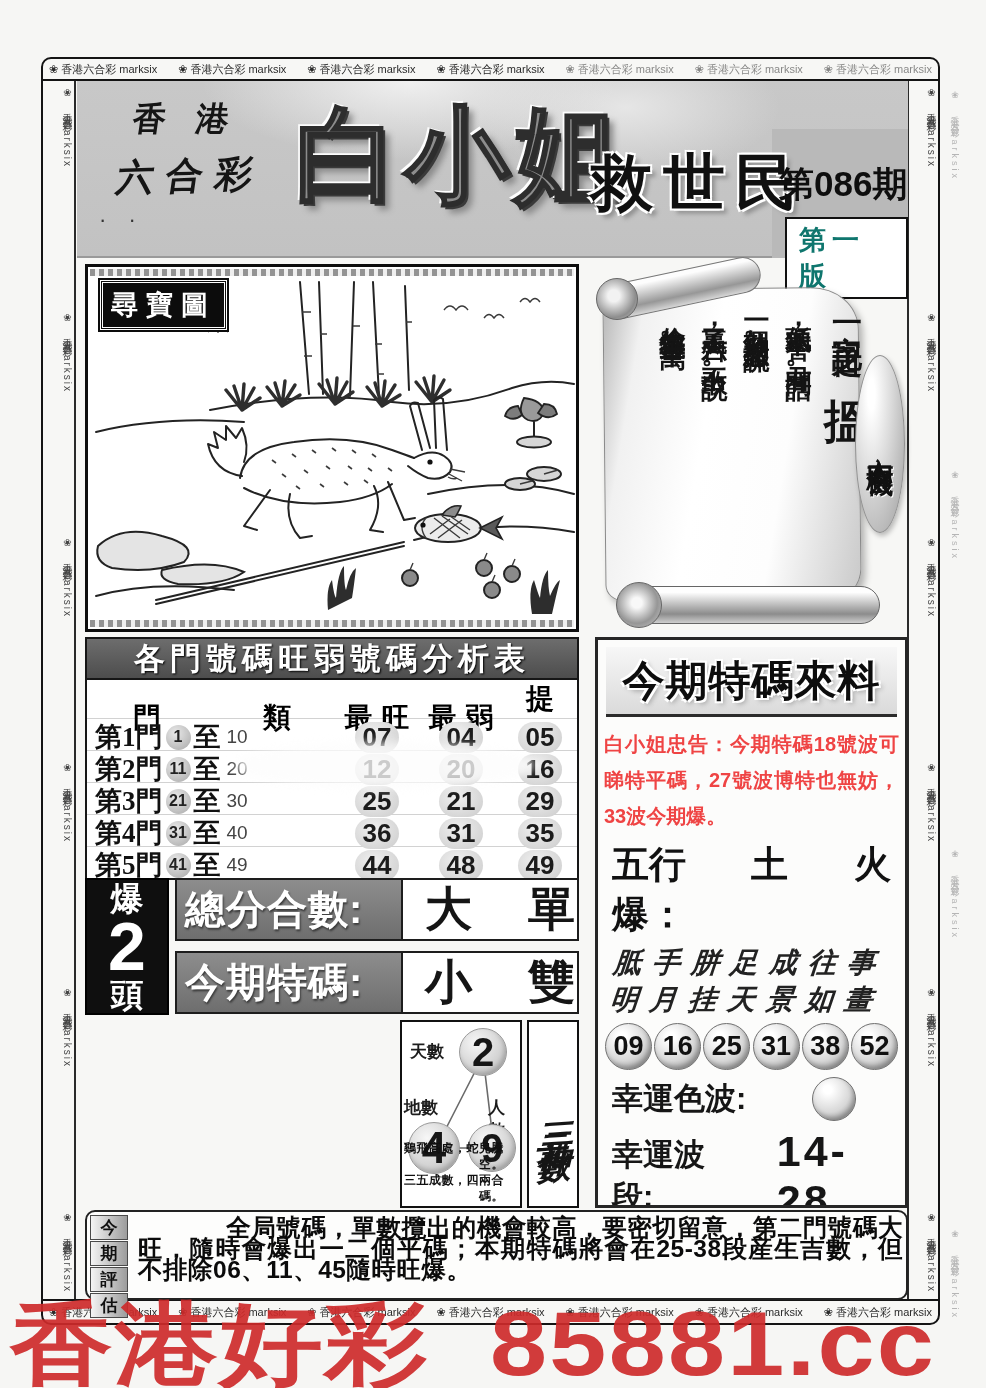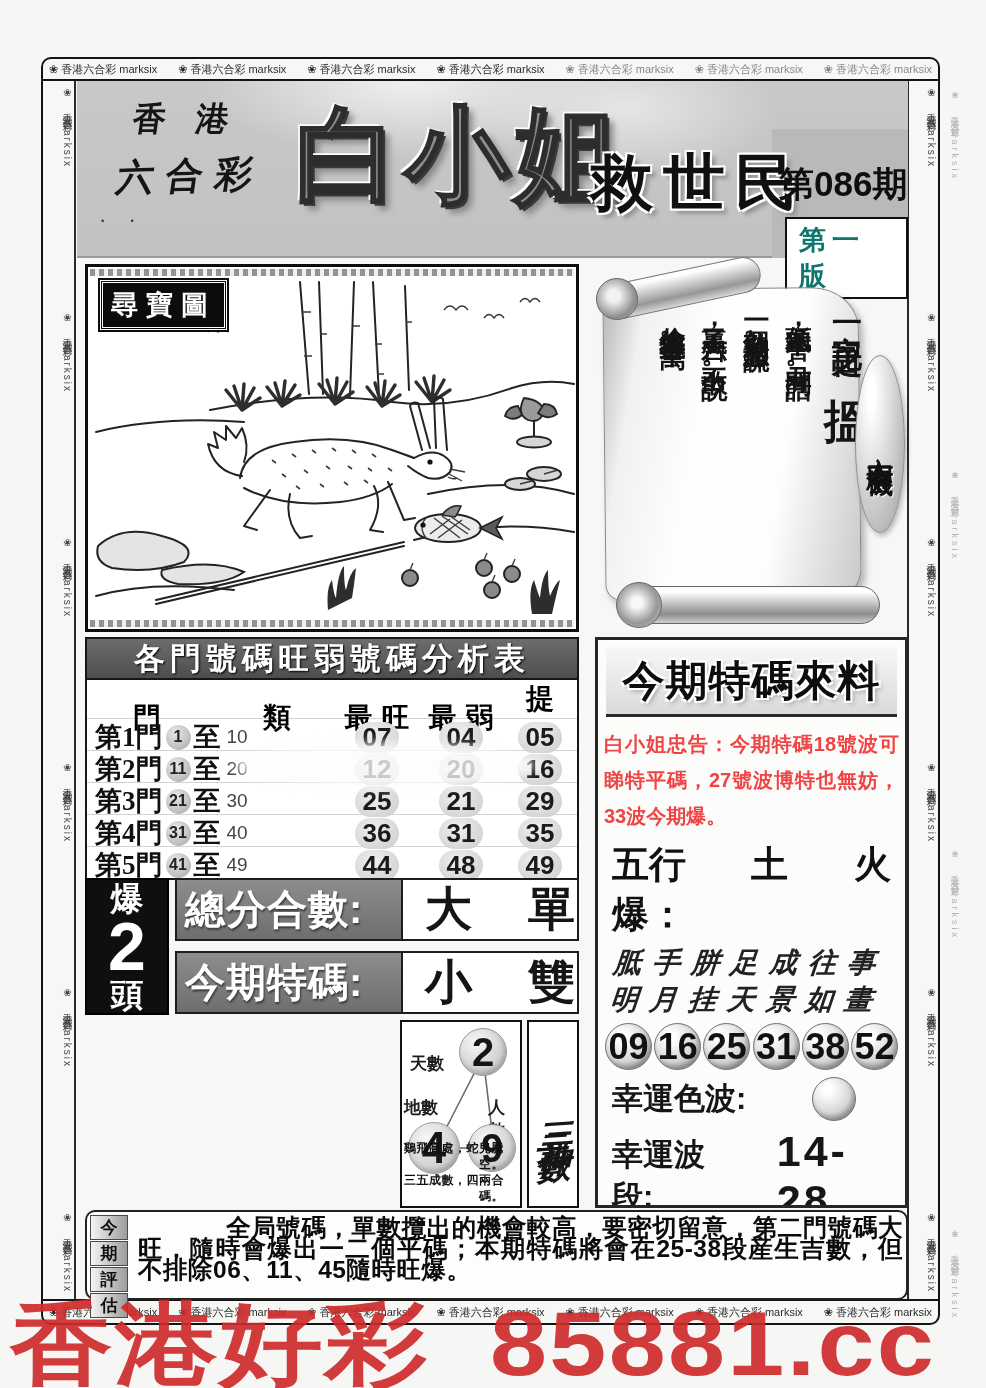--- a/index.html
+++ b/index.html
@@ -124,21 +124,21 @@
   .tri-box{ position:absolute; left:400px; top:1020px; width:122px; height:188px; border:2.5px solid #111; background:#fff;}
   .tri-svg{ position:absolute; left:0; top:0; width:122px; height:160px;}
   .tri-circle{ position:absolute; border-radius:50%; background:radial-gradient(circle at 36% 30%,#f7f7f7,#b9b9b9);
            border:1px solid #9a9a9a; display:flex; align-items:center; justify-content:center;
            font-weight:900; color:#161616; box-shadow:inset -2px -3px 4px rgba(0,0,0,.18);}
   .tc2{ left:57px; top:6px;  width:48px; height:48px; font-size:40px;}
   .tc4{ left:6px;  top:100px; width:52px; height:52px; font-size:44px;}
   .tc9{ left:66px; top:102px; width:48px; height:48px; font-size:40px;}
   .tri-label{ position:absolute; font-size:17px; font-weight:bold; color:#1c1c1c;
            font-family:"Liberation Serif","DejaVu Serif",serif;}
-  .tl-top{ left:8px; top:30px; } .tl-left{ left:2px; top:74px; } .tl-right{ left:86px; top:74px; }
+  .tl-top{ left:8px; top:18px; } .tl-left{ left:2px; top:74px; } .tl-right{ left:86px; top:74px; }
   .tri-cap{ position:absolute; left:0; right:16px; bottom:2px; text-align:right; font-weight:900;
            font-size:12px; line-height:16px; color:#101010; letter-spacing:.5px;}
 
   
   .side-box{ position:absolute; left:527px; top:1020px; width:52px; height:188px; border:2.5px solid #111;
              background:#fff; display:flex; align-items:center; justify-content:center;}
   .side-box span{ writing-mode:vertical-rl; font-style:italic; font-weight:bold; font-size:34px;
              letter-spacing:9px; color:#161616; font-family:"Liberation Serif","DejaVu Serif",serif;
              transform:skewY(-4deg);}
 
@@ -180,21 +180,21 @@
           text-align:justify; color:#ef4444;}
   .sp-five{ display:flex; align-items:baseline; padding:4px 14px 0; font-weight:900; font-size:37px; color:#111;}
   .sp-five .v1{ margin-left:44px;} .sp-five .v2{ margin-left:66px;}
   .sp-callig{ padding:4px 14px 0; font-style:italic; font-weight:bold;
           font-family:"Liberation Serif","DejaVu Serif",serif; color:#222; transform:skewX(-5deg);}
   .callig-line{ font-size:28px; letter-spacing:11px; line-height:37px; white-space:nowrap;}
   .sp-balls{ display:flex; justify-content:space-between; padding:5px 7px 0;}
   .ball{ width:47px; height:47px; border-radius:50%;
          background:radial-gradient(circle at 35% 28%,#ffffff 10%,#d8d8d8 55%,#8e8e8e);
          border:1px solid #707070; display:flex; align-items:center; justify-content:center;
-         font-weight:900; font-size:36px; color:#111; box-shadow:inset -2px -3px 4px rgba(0,0,0,.25);}
+         font-weight:900; font-size:27px; color:#111; box-shadow:inset -2px -3px 4px rgba(0,0,0,.25);}
   .sp-color{ display:flex; align-items:center; padding:7px 14px 0; font-weight:900; font-size:31px; color:#161616;}
   .ball.plain{ margin-left:66px; width:44px; height:44px; }
   .sp-range{ display:flex; align-items:center; padding:6px 14px 0; font-weight:900; font-size:31px; color:#161616;}
   .range-value{ margin-left:42px; font-size:43px; letter-spacing:3px; }
 
   
   .eval-box{ position:absolute; left:85px; top:1210px; width:823px; height:90px; border:2.5px solid #222;
           border-radius:10px; background:#fdfdfc; display:flex; padding:3px; }
   .ev-label{ width:38px; display:flex; flex-direction:column; gap:1px; margin-right:10px; }
   .ev-ch{ flex:1; background:linear-gradient(90deg,#f4f4f4,#9c9c9c); border:1px solid #4a4a4a;

